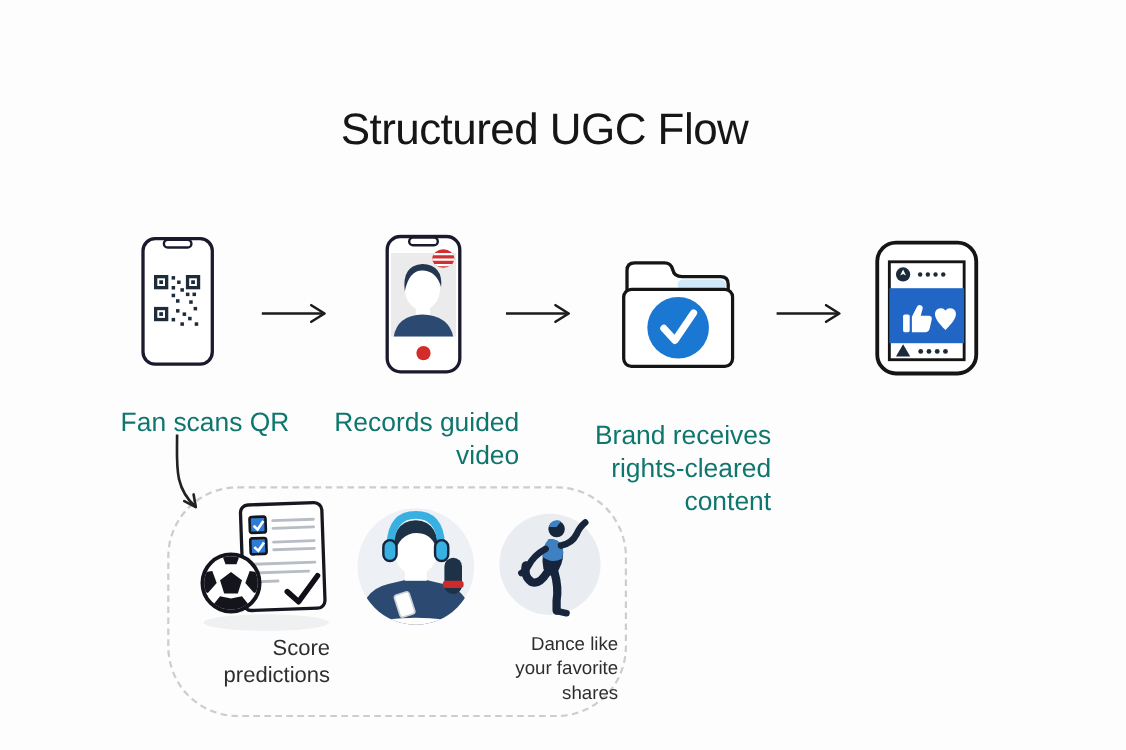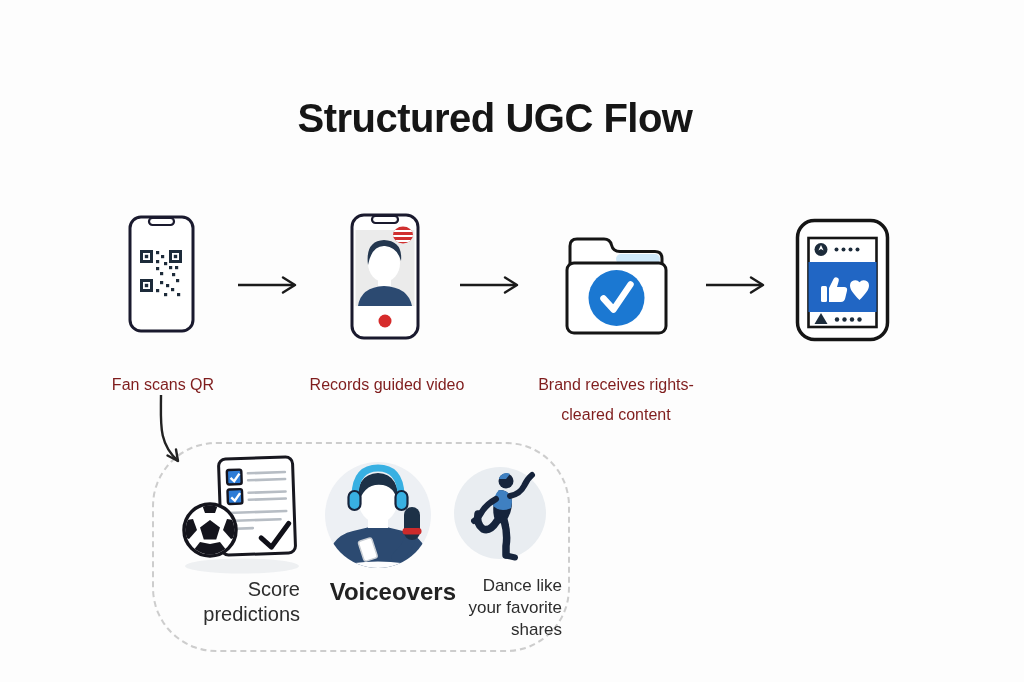--- a/index.html
+++ b/index.html
@@ -12,31 +12,31 @@
     font-family: "Liberation Sans", sans-serif;
     overflow: hidden;
   }
   .title {
     position: absolute;
     top: 96px;
     left: 0;
     width: 990px;
     text-align: center;
     font-size: 40px;
-    font-weight: 700;
+    font-weight: 400;
     letter-spacing: -0.5px;
     color: #161616;
   }
   .abs { position: absolute; }
   .step-label {
     position: absolute;
-    text-align: center;
-    font-size: 16px;
+    text-align: right;
+    font-size: 24px;
     line-height: 30px;
-    color: #7f1d1d;
+    color: #0f766e;
   }
   .opt-label {
     position: absolute;
     text-align: right;
     font-size: 20px;
     line-height: 25px;
     color: #2d2d2d;
   }
   .opt-label.bold { font-size: 24px; font-weight: 600; color: #222; }
   .opt-label.small { font-size: 17px; line-height: 22px; }
@@ -156,21 +156,21 @@
     <g fill="#1c2b3a">
       <circle cx="42" cy="101.5" r="2.2"></circle>
         <circle cx="49.5" cy="101.5" r="2.2"></circle>
         <circle cx="57" cy="101.5" r="2.2"></circle>
         <circle cx="64.5" cy="101.5" r="2.2"></circle>
     </g>
   </svg>
 
   <div class="step-label" style="left:63px;top:370px;width:200px">Fan scans QR</div>
   <div class="step-label" style="left:302px;top:370px;width:170px">Records guided video</div>
-  <div class="step-label" style="left:531px;top:370px;width:170px">Brand receives rights-cleared content</div>
+  <div class="step-label" style="left:531px;top:382px;width:170px">Brand receives rights-cleared content</div>
 
   <div class="dashed-box"></div>
 
   <svg class="abs" style="left:148px;top:393px" width="44" height="78" viewBox="0 0 44 78">
     <path d="M13,2 C13,30 10,50 30,68" stroke="#222" stroke-width="2.4" fill="none"></path>
     <polyline points="19.5,62.5 30,68 28,56.5" fill="none" stroke="#222" stroke-width="2.4" stroke-linecap="round" stroke-linejoin="round"></polyline>
   </svg>
 
   <svg class="abs" style="left:180px;top:450px" width="120" height="127" viewBox="0 0 120 127">
     <ellipse cx="62" cy="116" rx="57" ry="7.5" fill="#eef0f2"></ellipse>
@@ -237,16 +237,15 @@
     <g stroke="#16243c" fill="none" stroke-linecap="round">
       <path d="M58,38 Q68,36 72,28 Q75,21 80,17" stroke-width="6"></path>
       <path d="M44,41 Q33,47 28,57 Q26,61 22,63" stroke-width="6"></path>
       <path d="M52,62 Q56,76 54,88 L54,97" stroke-width="7.5"></path>
       <path d="M54,97.5 L63,99.5" stroke-width="6"></path>
       <path d="M45,63 Q38,74 31,71 Q24,66 26,56" stroke-width="7.5"></path>
     </g>
   </svg>
 
   <div class="opt-label" style="left:180px;top:577px;width:120px">Score predictions</div>
-  <div class="opt-label bold" style="left:296px;top:579px;width:160px">Voiceovers</div>
   <div class="opt-label small" style="left:450px;top:575px;width:112px">Dance like your favorite shares</div>
 
 </div>
 
 </body></html>

